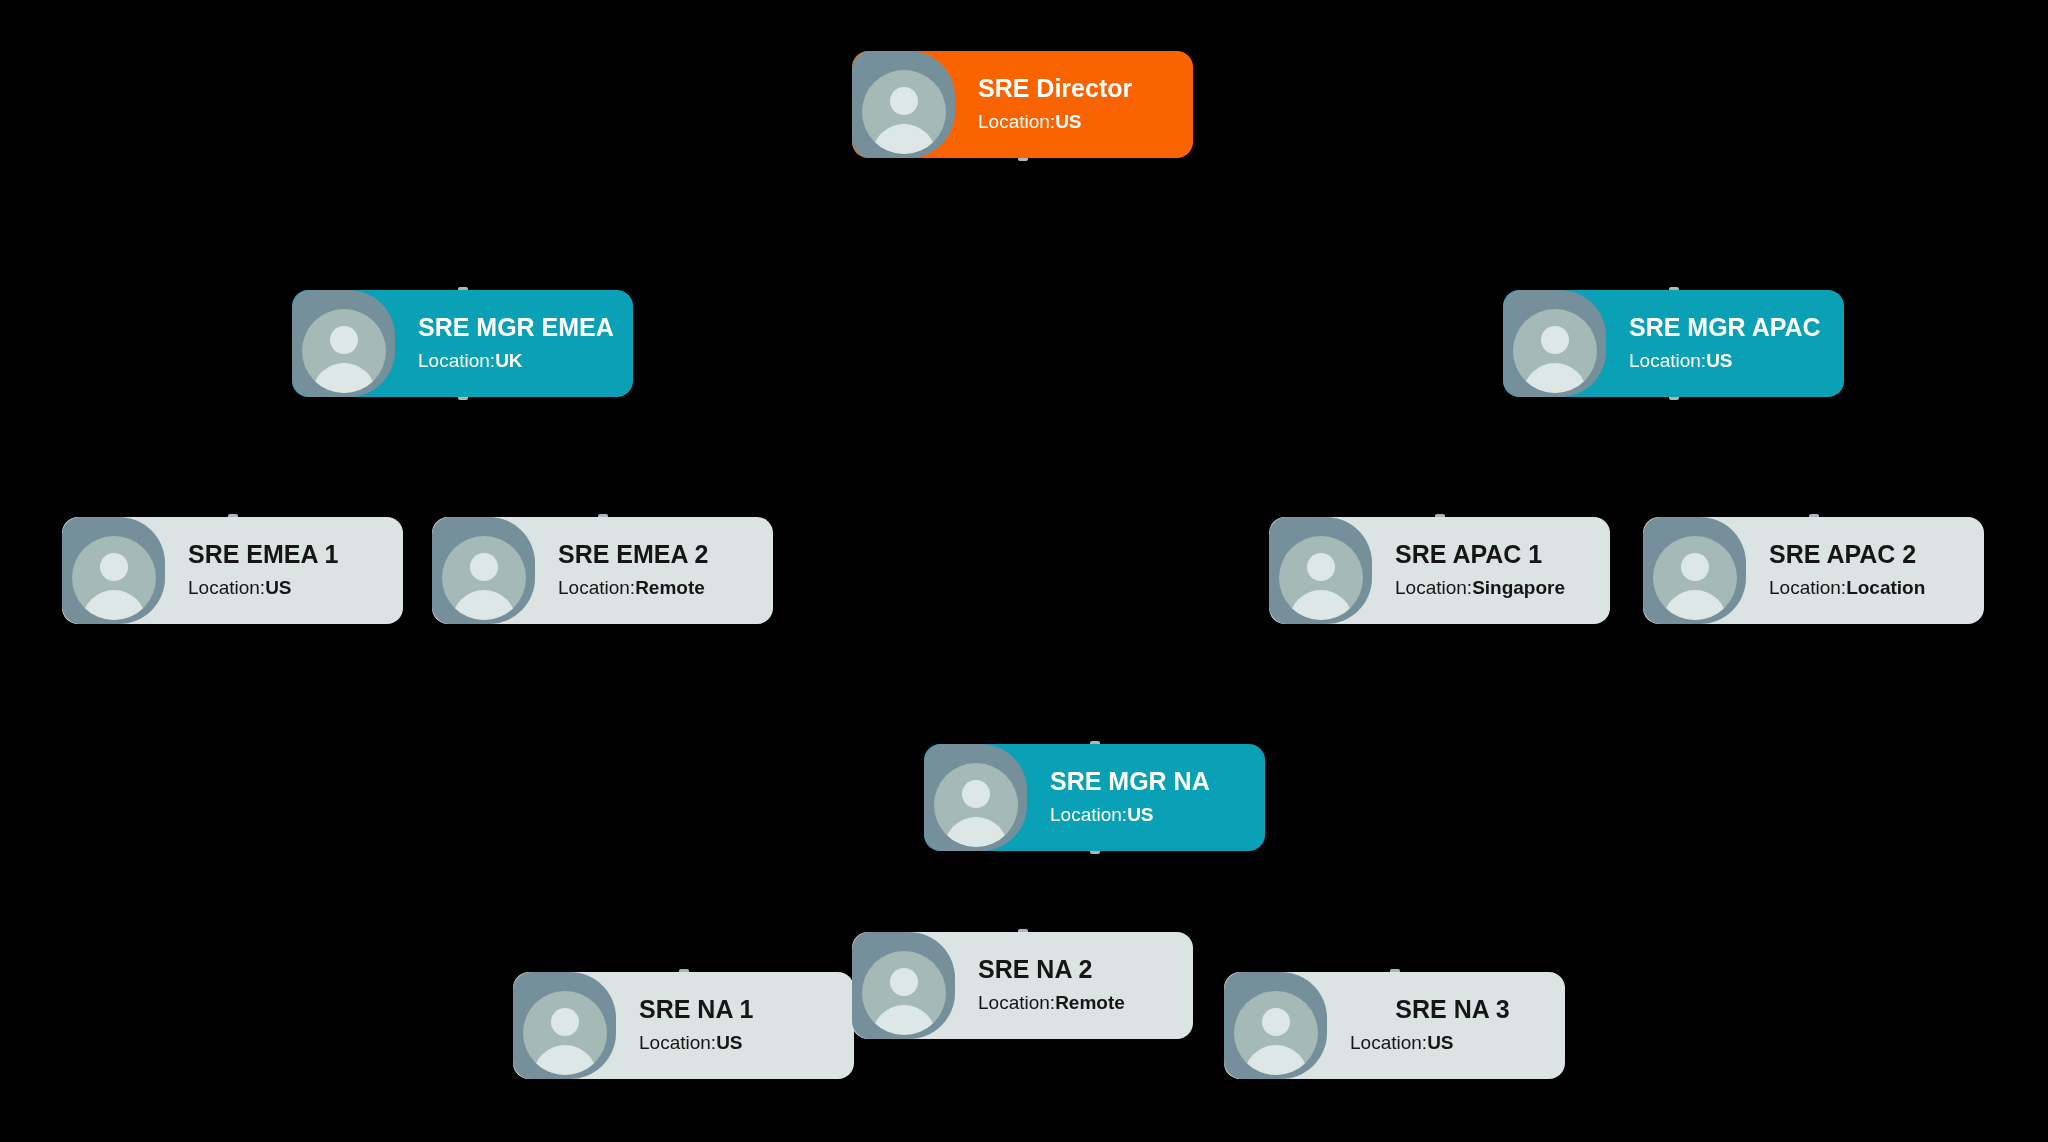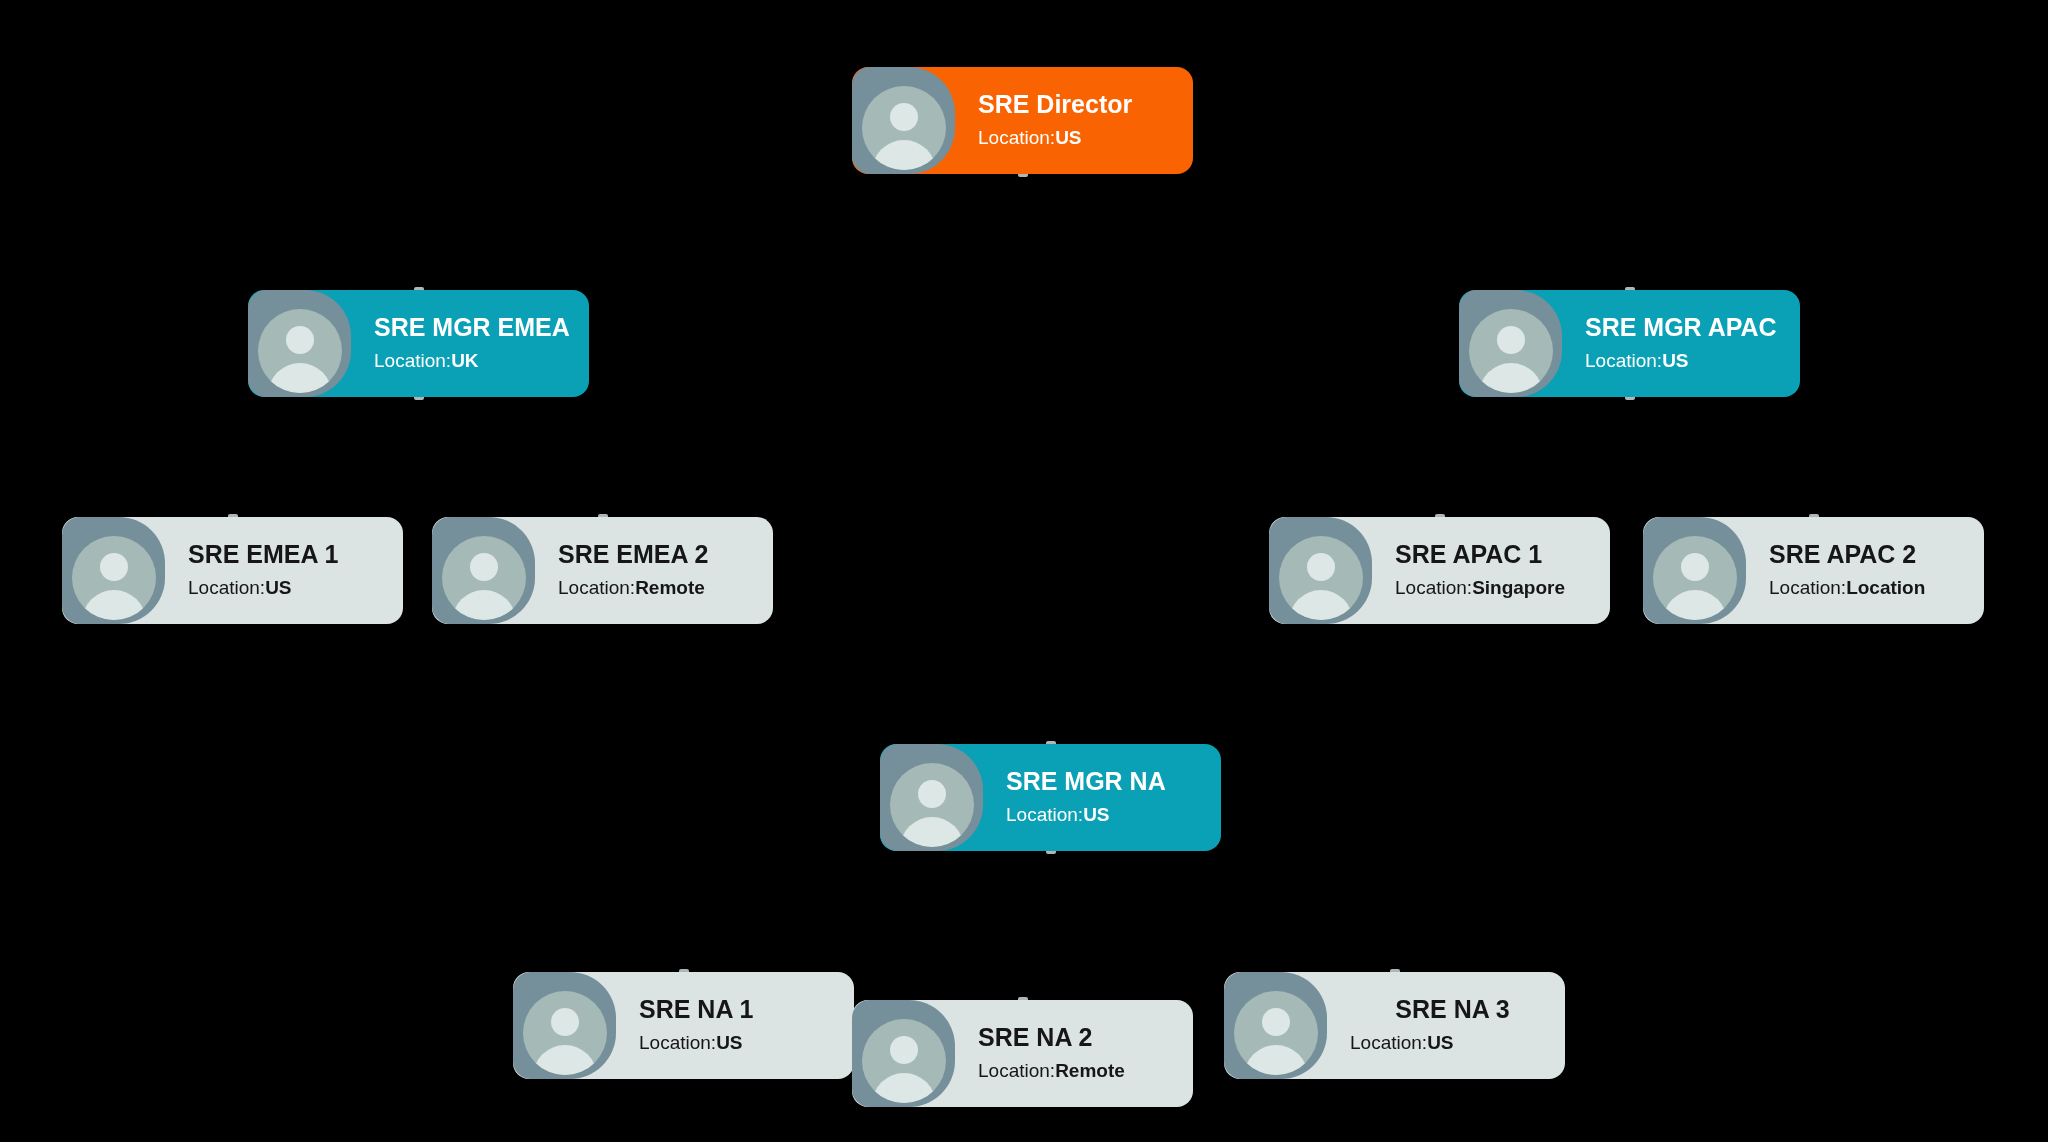--- a/index.html
+++ b/index.html
@@ -22,21 +22,21 @@
     overflow:hidden;position:relative;
   }
   .canvas{
     position:absolute;left:0;top:0;width:2048px;height:1142px;
     background:var(--page-bg);
   }
   .card{
     position:absolute;width:341px;height:107px;border-radius:16px;
   }
   .card.director{background:var(--director-card);color:var(--text-on-color);}
-  .card.manager{background:var(--manager-card);color:var(--text-on-color);}
+  .card.manager{background:var(--manager-card);color:var(--text-on-color);margin-left:44px;}
   .card.member{background:var(--member-card);color:var(--text-on-light);}
   
   .avatar{
     position:absolute;left:0;top:0;width:103px;height:107px;
     background:var(--avatar-frame);
     border-radius:18px 46px 46px 18px;
   }
   .avatar-circle{
     position:absolute;left:10px;top:19px;width:84px;height:84px;
     border-radius:50%;background:var(--avatar-circle);overflow:hidden;
@@ -67,21 +67,21 @@
     width:10px;height:3px;background:var(--connector-stub);opacity:.85;
   }
   .stub-top{top:-3px;border-radius:2px 2px 0 0;}
   .stub-bottom{bottom:-3px;border-radius:0 0 2px 2px;}
 </style>
 </head>
 <body>
 
 <div class="canvas">
 
-  <div class="card director" style="left:852px;top:67px;padding-left:20px;">
+  <div class="card director" style="left:852px;top:51px;padding-left:20px;">
     <span class="stub stub-bottom"></span>
     <div class="avatar">
       <div class="avatar-circle">
         <div class="avatar-head"></div>
           <div class="avatar-shoulders"></div>
       </div>
     </div>
     <div class="info">
       <div class="title">SRE Director</div>
       <div class="loc">
@@ -223,21 +223,21 @@
     </div>
     <div class="info">
       <div class="title">SRE NA 1</div>
       <div class="loc">
         <span>Location:</span>
         <span class="loc-val">US</span>
       </div>
     </div>
   </div>
 
-  <div class="card member" style="left:852px;top:1000px;padding-left:40px;">
+  <div class="card member" style="left:852px;top:932px;padding-left:40px;">
     <span class="stub stub-top"></span>
     <div class="avatar">
       <div class="avatar-circle">
         <div class="avatar-head"></div>
           <div class="avatar-shoulders"></div>
       </div>
     </div>
     <div class="info">
       <div class="title">SRE NA 2</div>
       <div class="loc">

